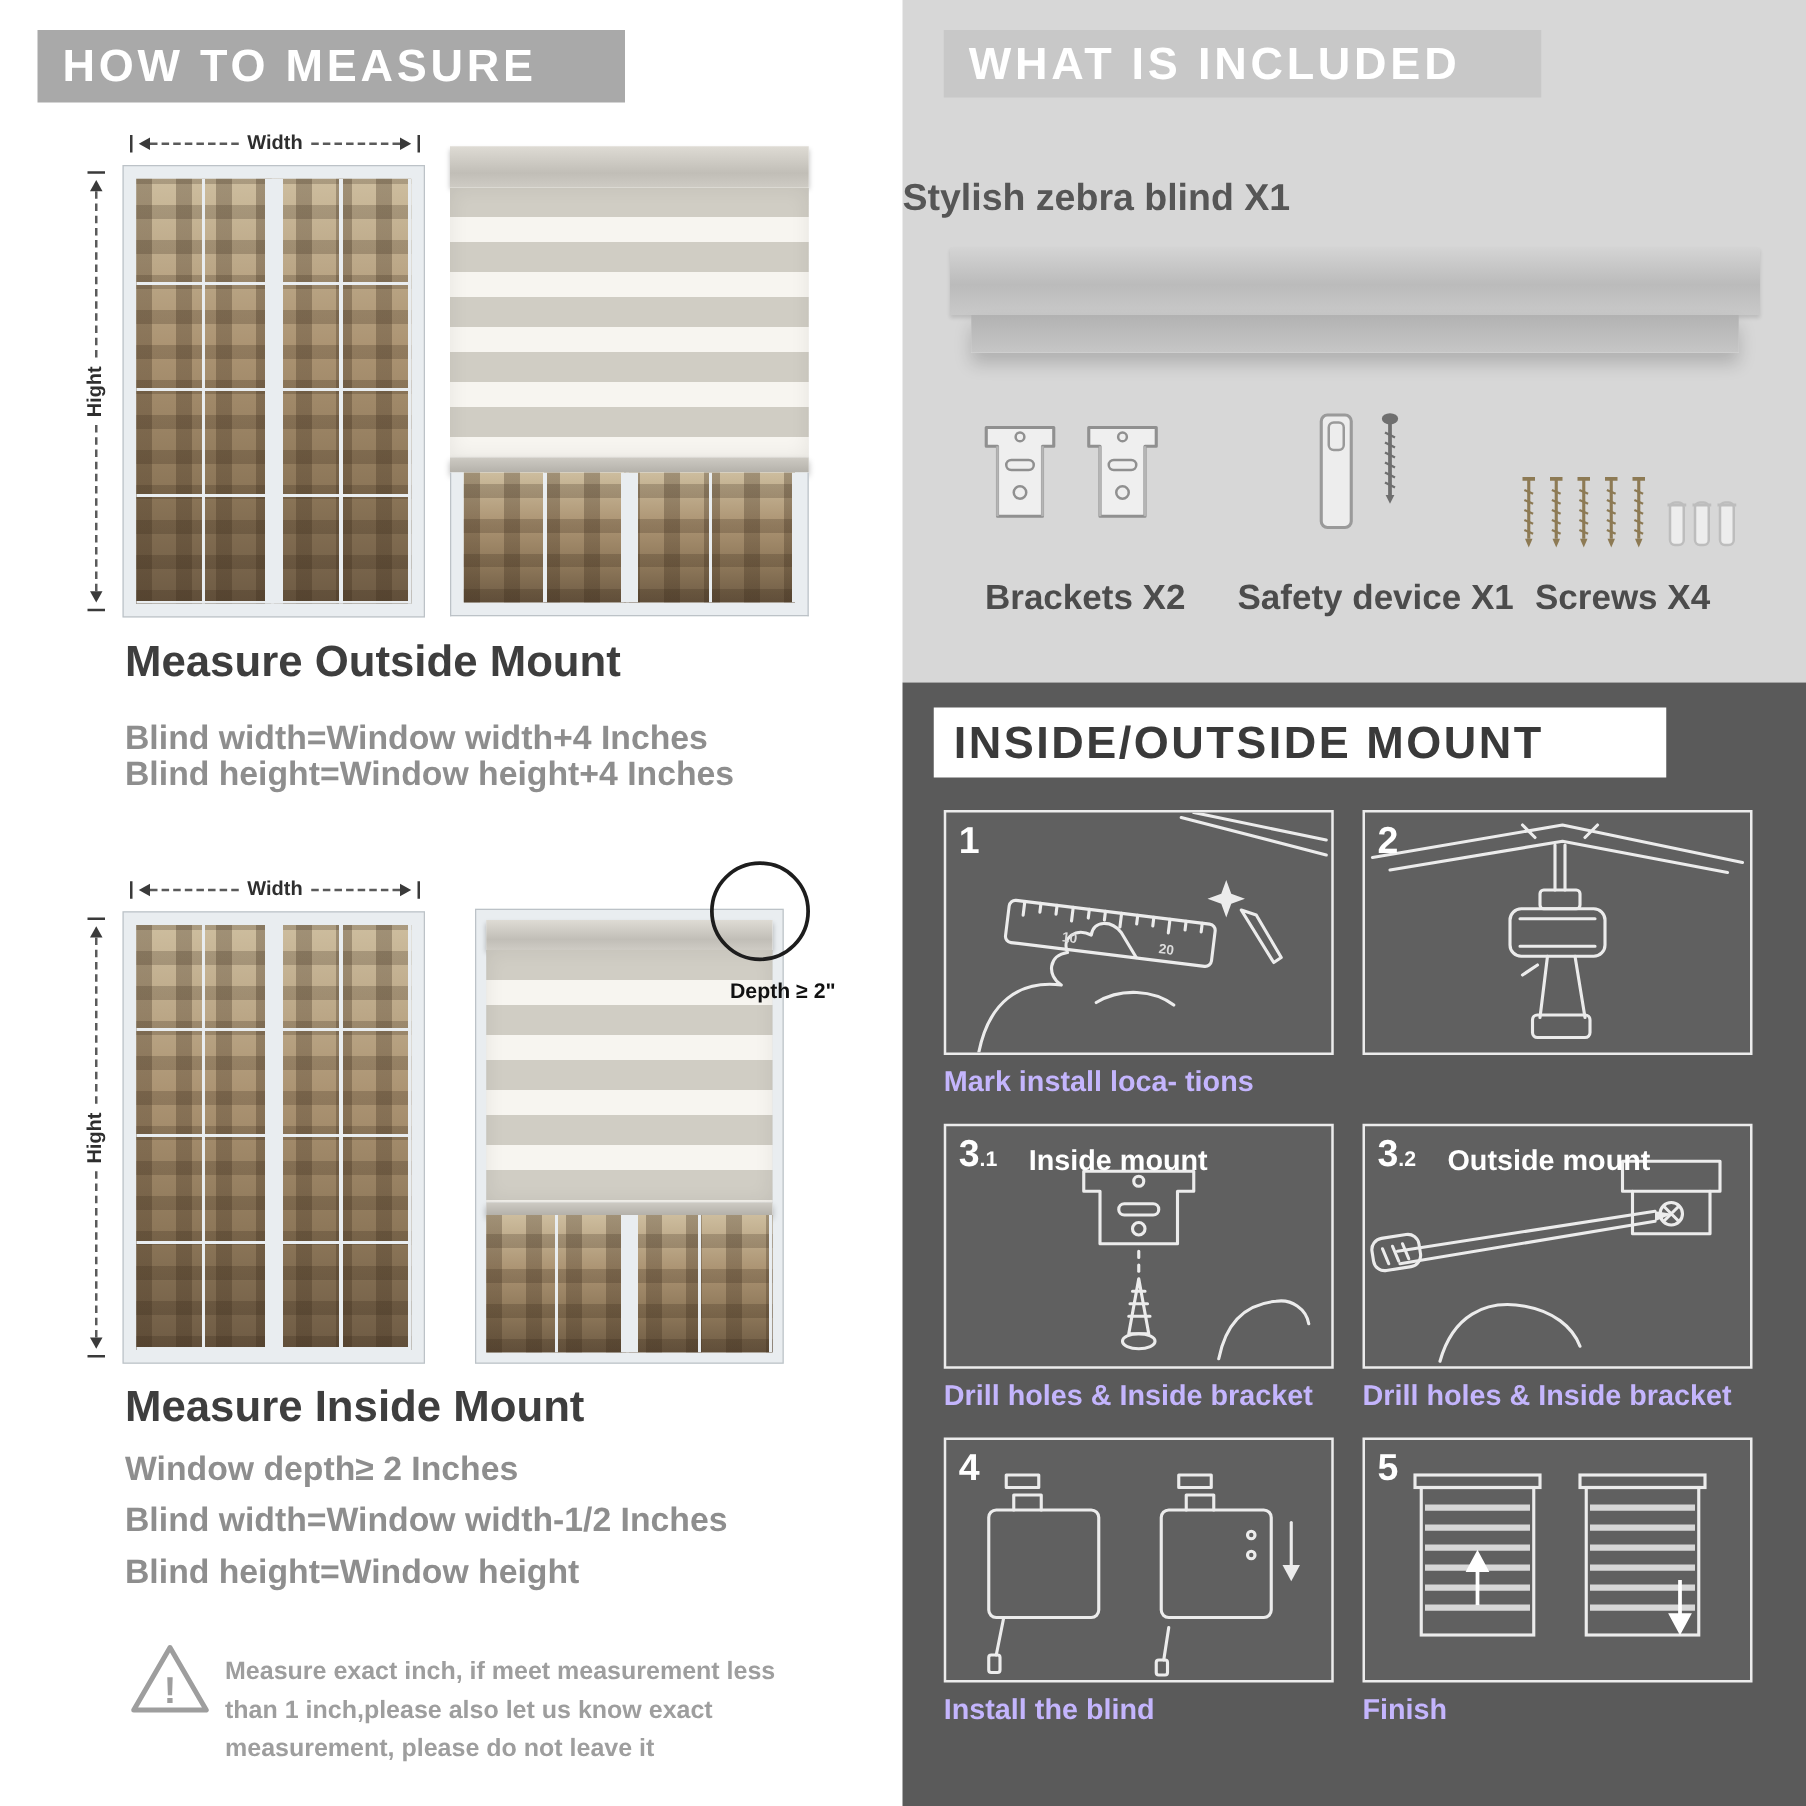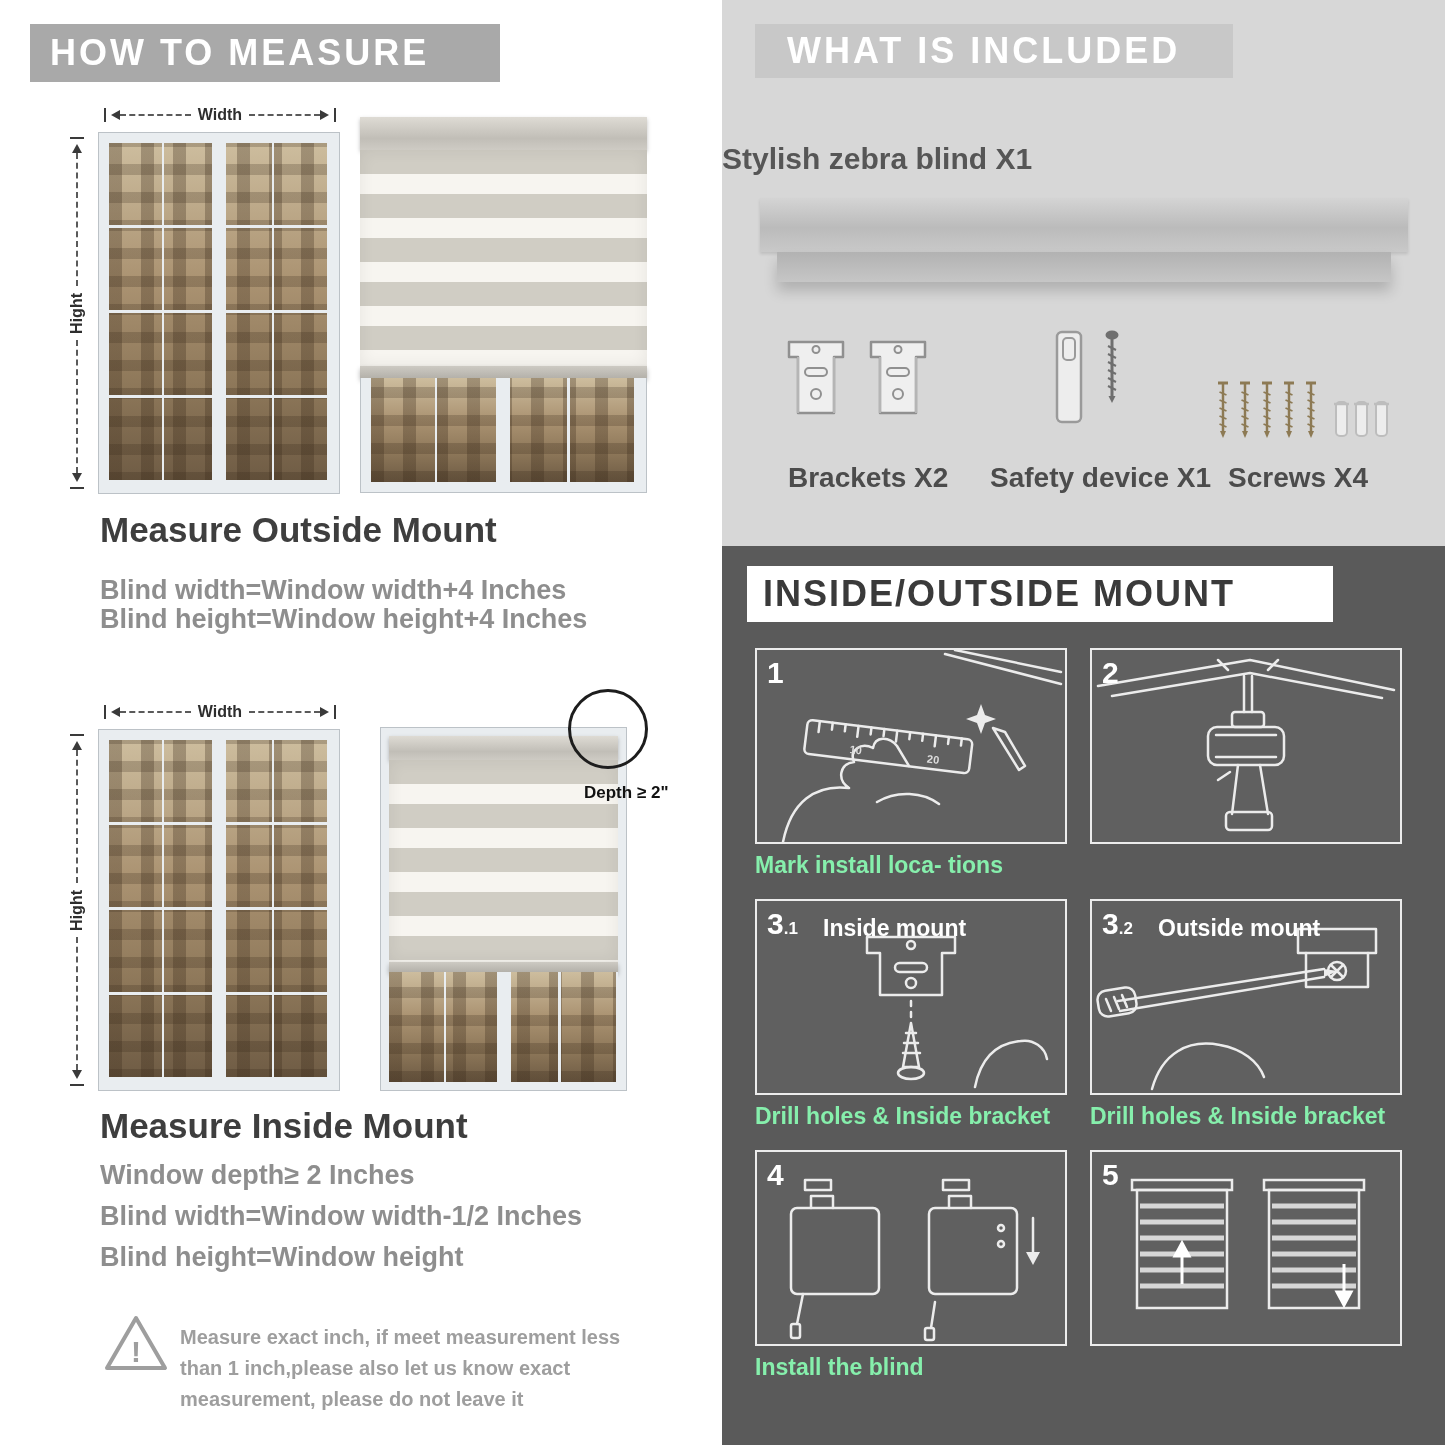--- a/index.html
+++ b/index.html
@@ -79,42 +79,42 @@
   #i-line2 { left:100px; top:1242px; }
 
   #warn-icon { left:103px; top:1312px; }
   #warn-text { left:180px; top:1322px; width:458px; font-size:20px; font-weight:bold;
                color:#9e9e9e; line-height:1.55; }
 
   
   #included { left:722px; top:0; width:723px; height:546px; background:#d7d7d7; }
   #included > * { position:absolute; }
   #inc-header { left:33px; top:24px; width:478px; height:54px; background:#c8c8c8; color:#fff;
-    font-size:36px; font-weight:bold; letter-spacing:3px; line-height:54px; padding-left:32px; }
+    font-size:36px; font-weight:bold; letter-spacing:3px; line-height:54px; padding-left:20px; }
   #product-title { left:0; top:142px; width:100%; font-size:30px; font-weight:bold; color:#565656; }
   #rail1 { left:38px; top:198px; width:648px; height:54px;
     background:linear-gradient(180deg,#d4d4d4 0%,#bbbbbb 55%,#c9c9c9 100%); box-shadow:0 2px 3px rgba(0,0,0,.12); }
   #rail2 { left:55px; top:252px; width:614px; height:30px;
     background:linear-gradient(180deg,#b2b2b2,#c6c6c6); box-shadow:0 9px 14px rgba(0,0,0,.18); }
   #brackets-icons { left:60px; top:336px; display:flex; gap:14px; }
   #safety-icons { left:330px; top:330px; display:flex; gap:18px; align-items:flex-start; }
   #screws-icons { left:492px; top:378px; }
   .inc-label { top:462px; font-size:28px; font-weight:bold; color:#4c4c4c; white-space:nowrap; }
   #lbl-brackets { left:66px; } #lbl-safety { left:268px; } #lbl-screws { left:506px; }
 
   
   #mount { left:722px; top:546px; width:846px; height:899px; background:#5a5a5a; }
   #mount > * { position:absolute; }
   #mount-header { left:25px; top:20px; width:586px; height:56px; background:#fff; color:#3a3a3a;
     font-size:36px; font-weight:bold; letter-spacing:2px; line-height:56px; padding-left:16px; }
   #steps-grid { left:33px; top:102px; display:grid; grid-template-columns:312px 312px;
     column-gap:23px; row-gap:20px; }
   .panel { height:196px; border:2px solid #ececec; background:#606060; position:relative; overflow:hidden; }
   .panel svg { position:absolute; inset:0; width:100%; height:100%; }
-  .caption { margin-top:8px; font-size:23px; font-weight:bold; color:#86efac; white-space:nowrap; }
+  .caption { margin-top:8px; font-size:23px; font-weight:bold; color:#c4b5fd; white-space:nowrap; }
   .badge { position:absolute; left:10px; top:8px; color:#fff; font-weight:bold; font-size:30px; line-height:1; z-index:2; }
   .badge .bsub { font-size:17px; }
   .ptitle { position:absolute; left:66px; top:14px; color:#fff; font-weight:bold; font-size:23px; z-index:2; }
 </style>
 </head>
 <body>
 
 <div class="abs" id="how-header">HOW TO MEASURE</div>
 
 <div class="abs h-arrow" id="w-arrow1">
@@ -391,16 +391,17 @@
             <path d="M180 54 h84 M180 70 h84 M180 86 h84 M180 102 h84 M180 118 h84 M180 134 h84"></path>
           </g>
           <g stroke="#ffffff" stroke-width="3">
             <path d="M90 132 V102" fill="none"></path>
             <path d="M83 104 l7 -13 7 13 z" fill="#ffffff"></path>
             <path d="M252 112 v30" fill="none"></path>
             <path d="M245 140 l7 13 7 -13 z" fill="#ffffff"></path>
           </g>
         </svg>
       </div>
+      <div class="caption">Finish</div>
     </div>
 
   </div>
 </div>
 
 </body></html>

